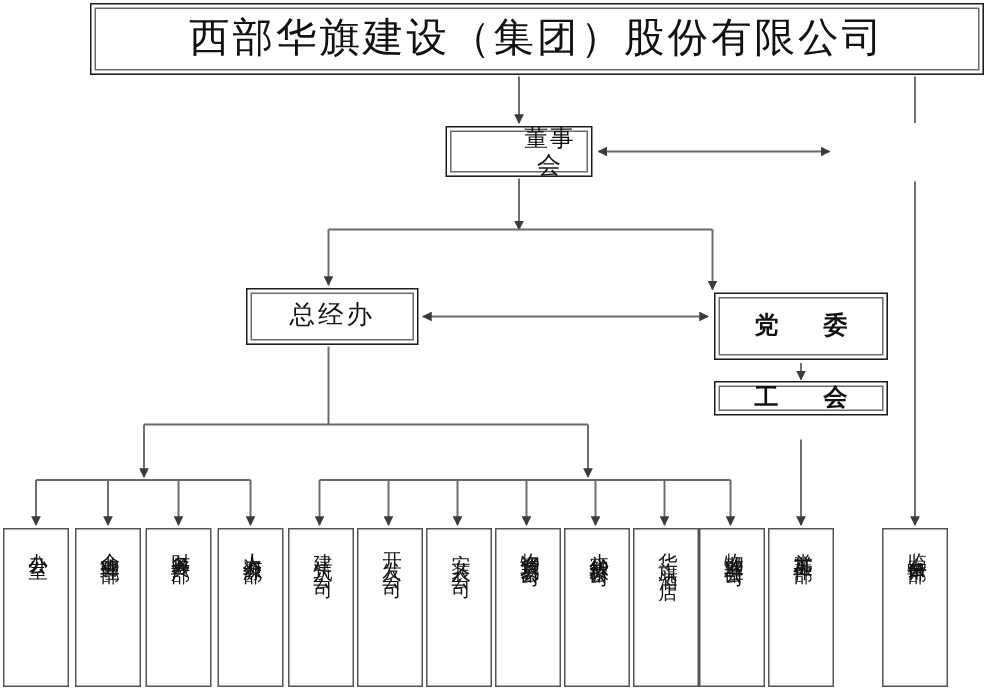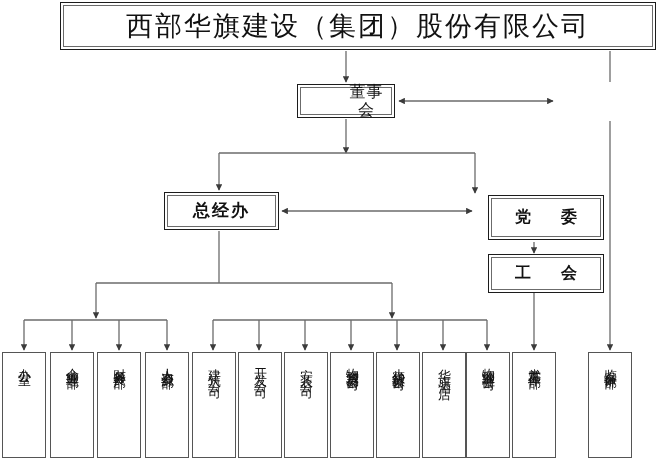--- a/index.html
+++ b/index.html
@@ -52,28 +52,27 @@
     letter-spacing: 2px;
     font-weight: 400;
   }
   .n-tier2 {
     font-size: 16px;
     letter-spacing: 1px;
   }
   .n-tier3 {
     font-size: 17px;
     letter-spacing: 2px;
-    font-weight: 700;
+    font-weight: 400;
   }
   .n-side {
     font-size: 16px;
     letter-spacing: 7px;
     font-weight: 600;
     text-indent: 7px;
-    margin-left: 12px;
   }
   
   .leaf {
     position: absolute;
     box-sizing: border-box;
     background: #ffffff;
     border: 1px solid #555555;
     z-index: 3;
     display: flex;
     align-items: flex-start;
@@ -159,21 +158,21 @@
 
 
   <div class="node framed n-tier3" style="left:164px; top:192px; width:115px; height:38px;">
     <span class="label">总经办</span>
   </div>
 
   <div class="node framed n-side" style="left:476px; top:195px; width:116px; height:45px;">
     <span class="label">党　委</span>
   </div>
 
-  <div class="node framed n-side" style="left:476px; top:254px; width:116px; height:39px;">
+  <div class="node framed n-side" style="left:476px; top:254px; width:116px; height:23px;">
     <span class="label">工　会</span>
   </div>
 
   <div class="leaf" style="left:2px; top:352px; width:44px; height:106px;">
     <span class="vlabel tallpad">办公室</span>
   </div>
 
   <div class="leaf" style="left:50px; top:352px; width:44px; height:106px;">
     <span class="vlabel">企业管理部</span>
   </div>

